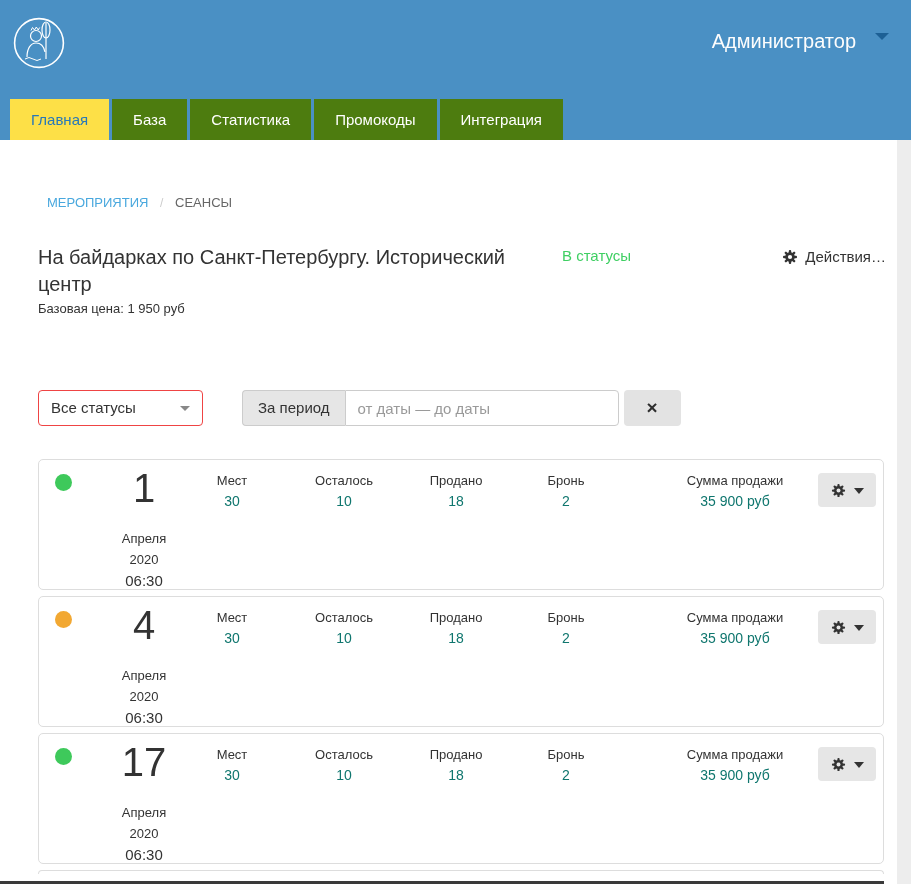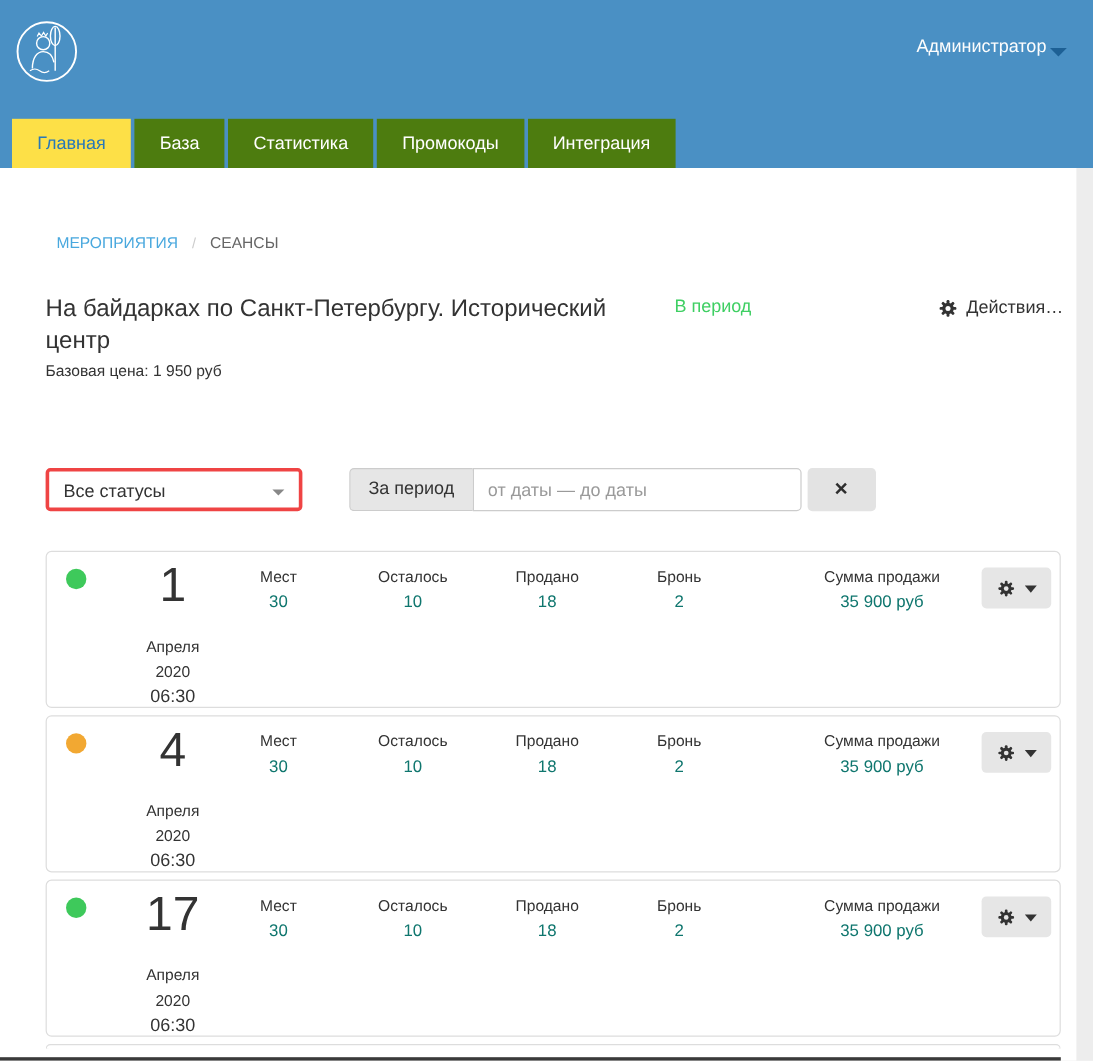--- a/index.html
+++ b/index.html
@@ -9,22 +9,22 @@
     background:#ededed;
     color:#333;
     position:relative;
   }
 
   
   .header { height:140px; background:#4a90c4; position:relative; }
   .logo { position:absolute; left:13px; top:17px; cursor:pointer; }
   .user-menu {
     position:absolute; right:22px; top:30px;
-    display:flex; align-items:flex-end; gap:3px;
-    color:#fdfdfd; font-size:15px; cursor:pointer;
+    display:flex; align-items:flex-start; gap:19px;
+    color:#fdfdfd; font-size:20px; cursor:pointer;
   }
   .user-caret {
     width:0; height:0; margin-top:3px;
     border-left:7px solid transparent; border-right:7px solid transparent;
     border-top:7px solid #1d6095;
   }
   .tabs { position:absolute; bottom:0; left:10px; display:flex; }
   .tab {
     height:41px; line-height:41px; padding:0 21px; margin-right:3px;
     background:#4d7c0f; color:#fff; font-size:15px; cursor:pointer; white-space:nowrap;
@@ -44,21 +44,21 @@
   .event-status { font-size:15px; margin-left:42px; padding-top:3px; }
   .actions {
     margin-left:auto; display:flex; align-items:center; gap:7px;
     font-size:15px; color:#333; padding-top:4px; margin-right:3px; cursor:pointer; white-space:nowrap;
   }
   .base-price { margin:3px 0 0 10px; font-size:13px; color:#333; }
 
   
   .filters { display:flex; margin:74px 0 0 10px; height:36px; align-items:stretch; }
   .status-select {
-    width:214px; border:3px solid #ef4444; border-radius:4px; background:#fff;
+    width:165px; border:1px solid #ef4444; border-radius:4px; background:#fff;
     font-size:15px; line-height:34px; padding:0 12px; position:relative; cursor:pointer; color:#333;
   }
   .select-caret {
     position:absolute; right:12px; top:15px; width:0; height:0;
     border-left:5px solid transparent; border-right:5px solid transparent;
     border-top:5px solid #888;
   }
   .input-group { display:flex; margin-left:39px; }
   .period-addon {
     background:#e6e6e6; border:1px solid #ccc; border-right:none;
@@ -146,21 +146,21 @@
 <div class="content">
 
   <div class="breadcrumb">
     <a class="link">МЕРОПРИЯТИЯ</a>
     <span class="sep">/</span>
     <span class="current">СЕАНСЫ</span>
   </div>
 
   <div class="title-row">
     <h1 class="event-title">На байдарках по Санкт-Петербургу. Исторический центр</h1>
-    <span class="event-status" style="color: rgb(63, 207, 99);">В период</span>
+    <span class="event-status" style="color: rgb(63, 207, 99);">В статусы</span>
     <div class="actions">
       <svg width="16" height="16" viewBox="0 0 16 16">
         <g fill="#333">
           <rect x="6.8" y="1" width="2.4" height="14" rx="1"></rect>
           <rect x="6.8" y="1" width="2.4" height="14" rx="1" transform="rotate(90 8 8)"></rect>
           <rect x="6.8" y="1" width="2.4" height="14" rx="1" transform="rotate(45 8 8)"></rect>
           <rect x="6.8" y="1" width="2.4" height="14" rx="1" transform="rotate(135 8 8)"></rect>
           <circle cx="8" cy="8" r="4.8"></circle>
         </g>
         <circle class="gear-hole" cx="8" cy="8" r="2.1"></circle>

